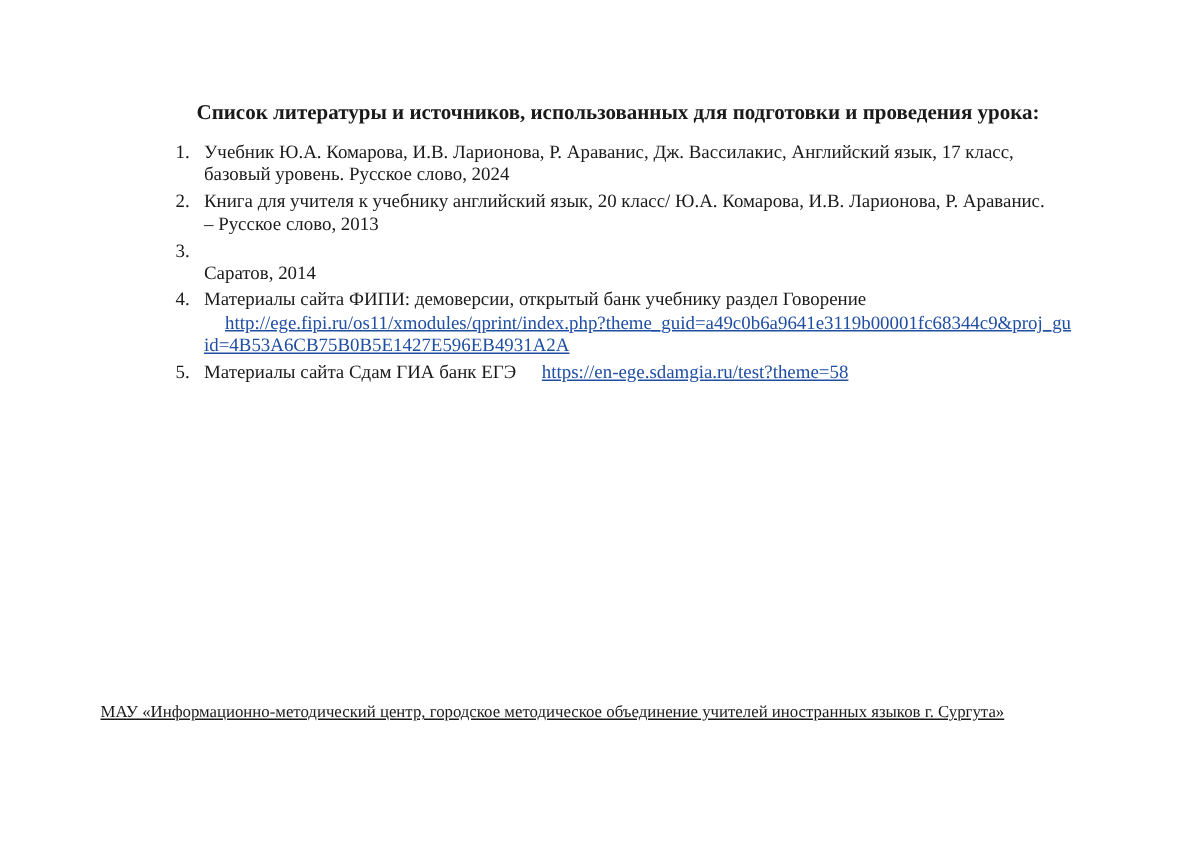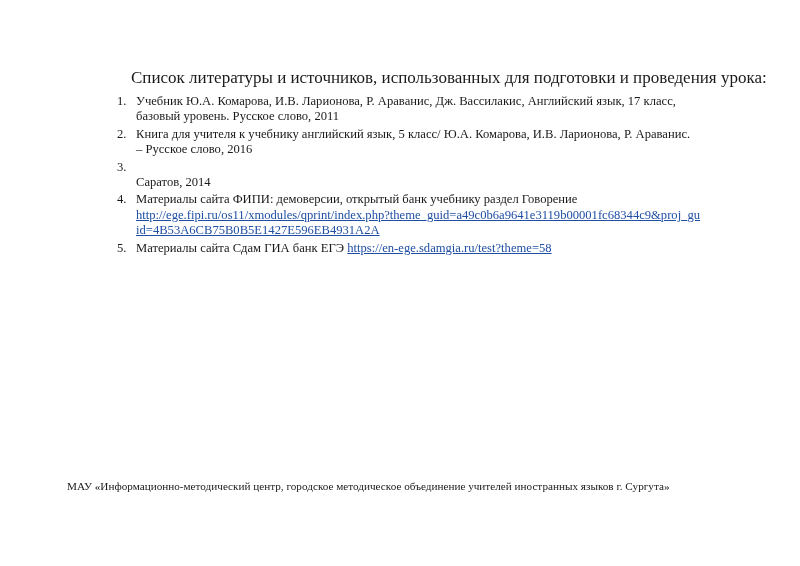--- a/index.html
+++ b/index.html
@@ -4,51 +4,51 @@
 <style>
   html, body { margin: 0; padding: 0; }
   body {
     width: 800px; height: 566px; background: #ffffff;
     position: relative; overflow: hidden;
     font-family: "Liberation Serif", "DejaVu Serif", serif;
     color: #1a1a1a;
   }
   .title {
     position: absolute; left: 131px; top: 68px;
-    font-size: 17px; font-weight: normal; white-space: nowrap;
+    font-size: 14px; font-weight: bold; white-space: nowrap;
   }
   .list {
     position: absolute; left: 117px; top: 94px; width: 640px;
     margin: 0; padding: 0; list-style: none;
     font-size: 12.6px; line-height: 15.4px;
   }
   .list li { position: relative; padding-left: 19px; margin-bottom: 2px; }
   .list .num { position: absolute; left: 0; top: 0; }
-  .list a { color: #1f4ea3; text-decoration: underline; }
+  .list a { color: #1f4ea3; text-decoration: underline; margin-left: 14px; }
   .footer {
-    position: absolute; left: 67px; top: 480px;
-    font-size: 11.2px; white-space: nowrap;
+    position: absolute; left: 67px; top: 469px;
+    font-size: 11.2px; white-space: nowrap; text-decoration: underline;
   }
 </style>
 </head>
 <body>
 
 <div>
   <div class="title">Список литературы и источников, использованных для подготовки и проведения урока:</div>
 
   <ol class="list">
     <li>
       <span class="num">1.</span>
       <span>Учебник Ю.А. Комарова, И.В. Ларионова, Р. Араванис, Дж. Вассилакис, Английский язык, 17 класс,</span><br>
-      <span>базовый уровень. Русское слово, 2011</span>
+      <span>базовый уровень. Русское слово, 2024</span>
     </li>
     <li>
       <span class="num">2.</span>
-      <span>Книга для учителя к учебнику английский язык, 5 класс/ Ю.А. Комарова, И.В. Ларионова, Р. Араванис.</span><br>
-      <span>– Русское слово, 2016</span>
+      <span>Книга для учителя к учебнику английский язык, 20 класс/ Ю.А. Комарова, И.В. Ларионова, Р. Араванис.</span><br>
+      <span>– Русское слово, 2013</span>
     </li>
     <li>
       <span class="num">3.</span>
       <br>
       <span>Саратов, 2014</span>
     </li>
     <li>
       <span class="num">4.</span>
       <span>Материалы сайта ФИПИ: демоверсии, открытый банк учебнику раздел Говорение</span><br>
       <a>

